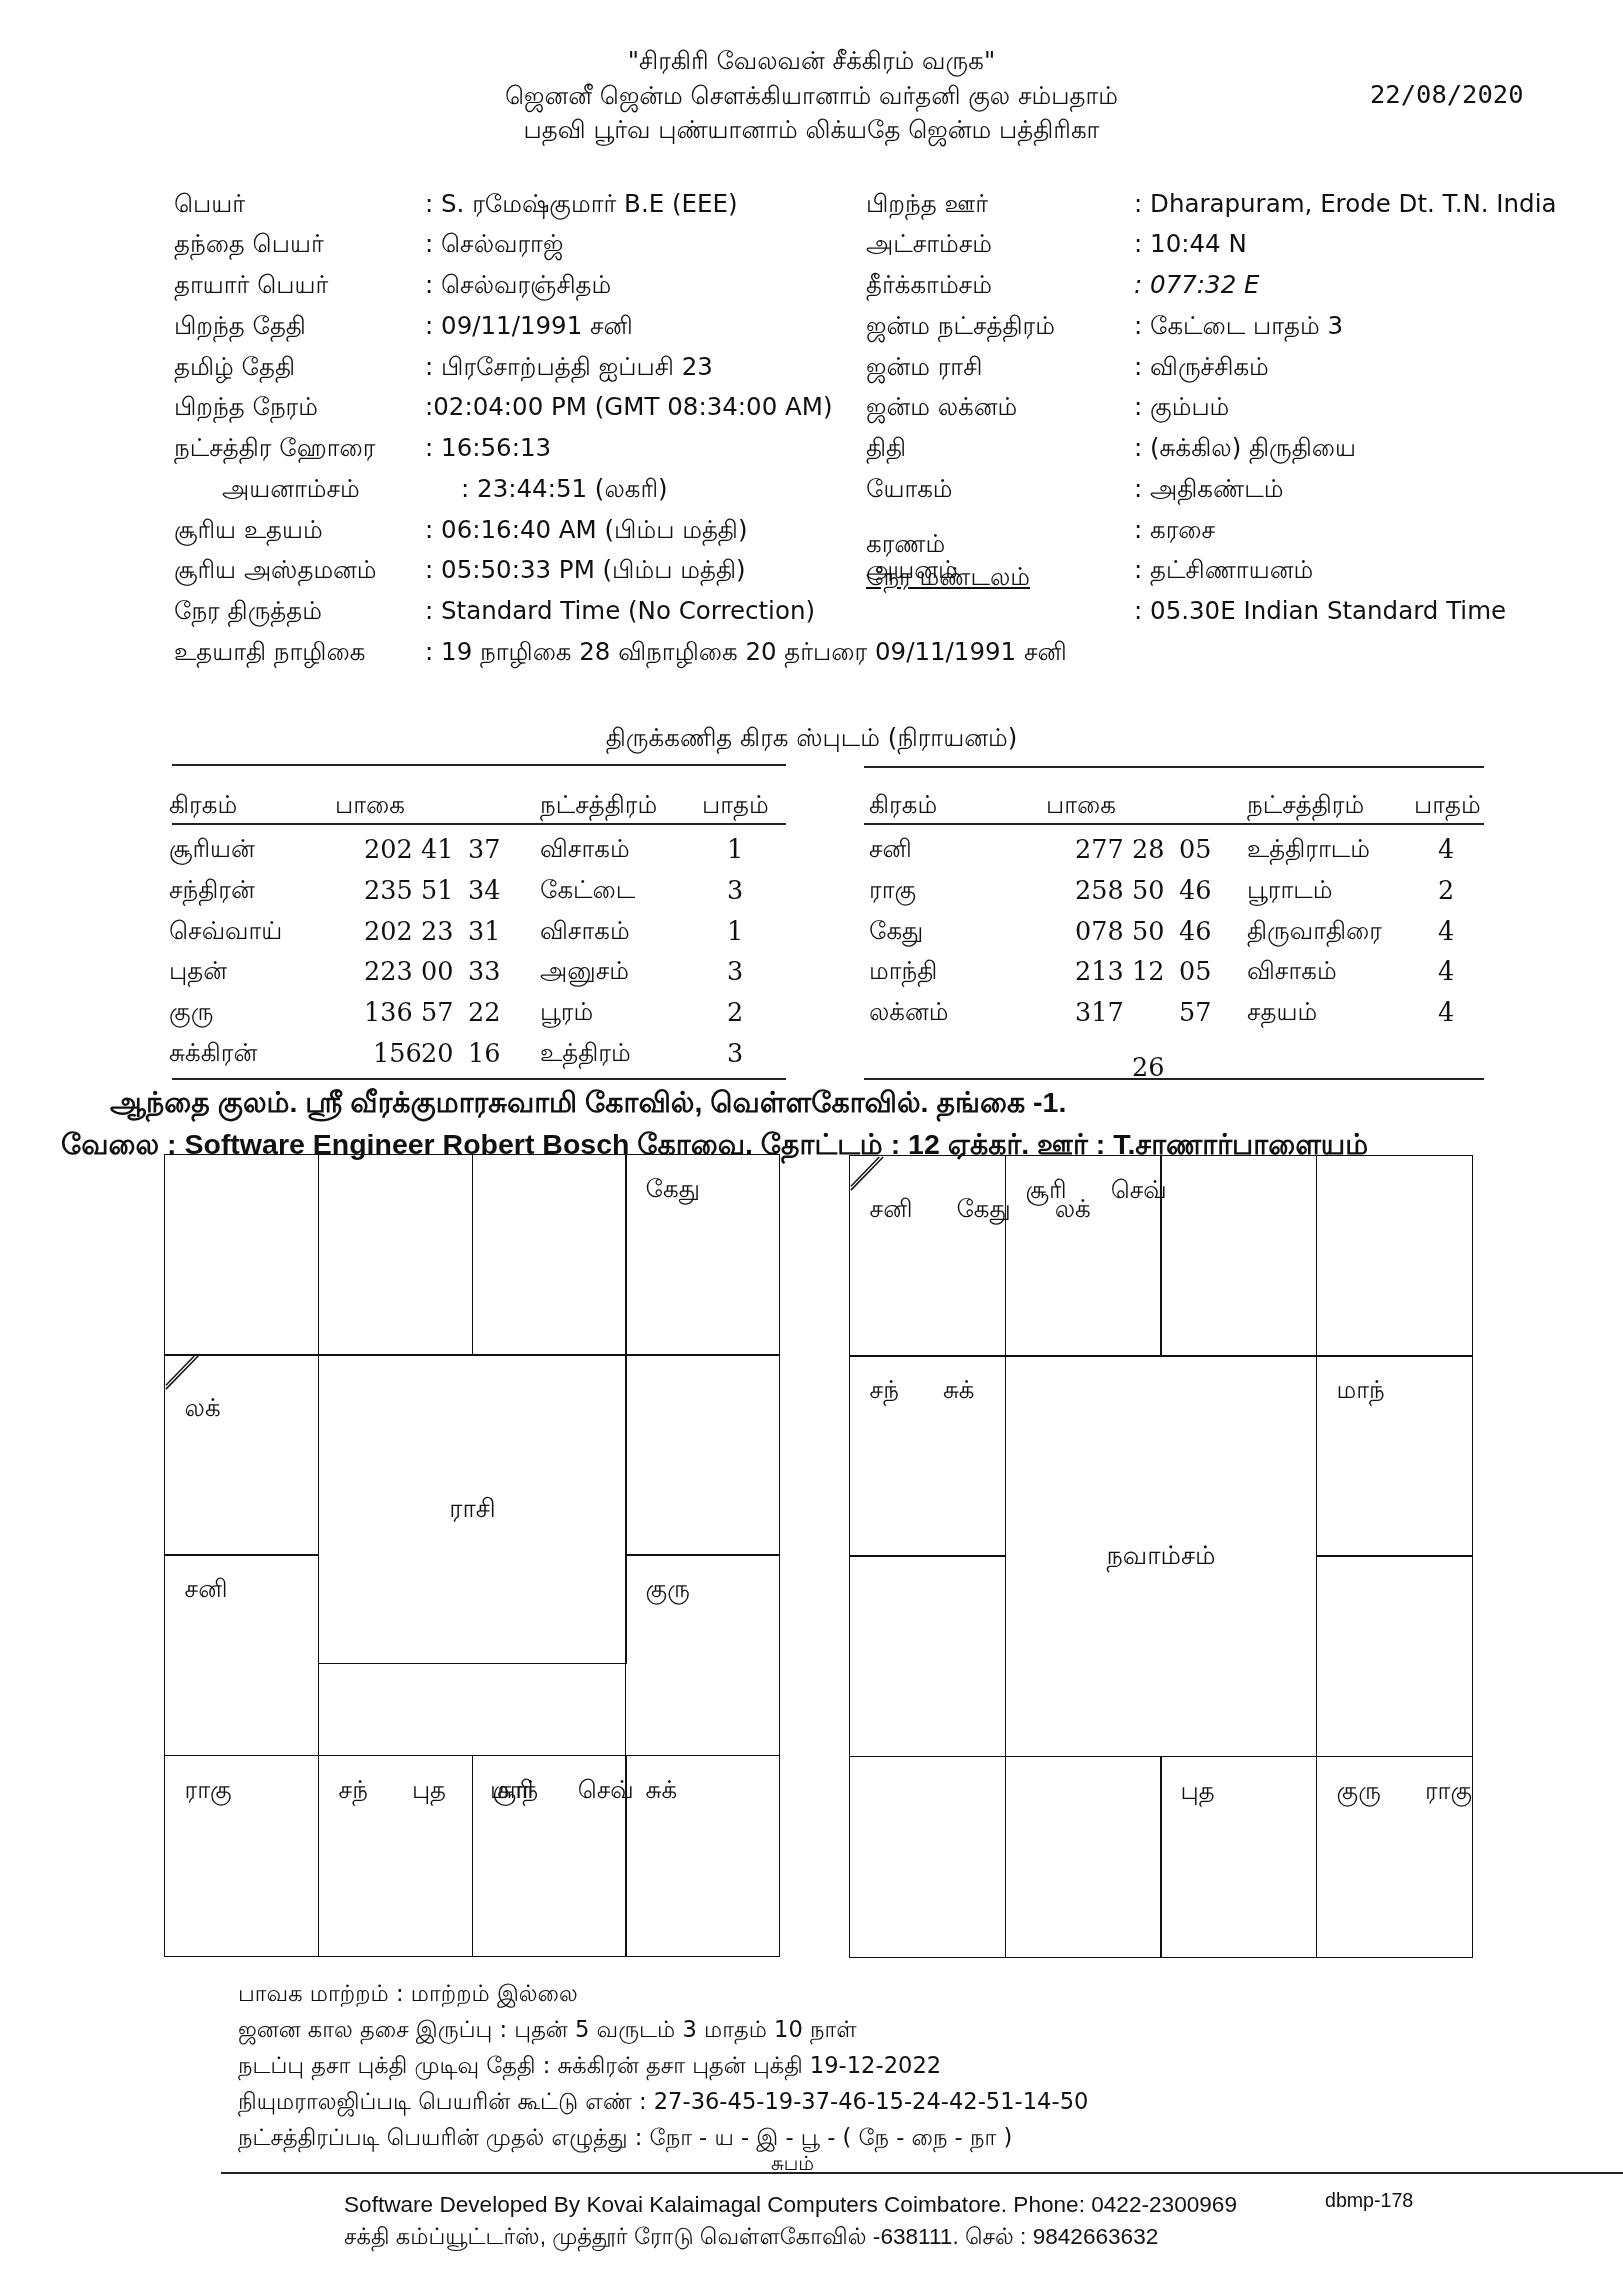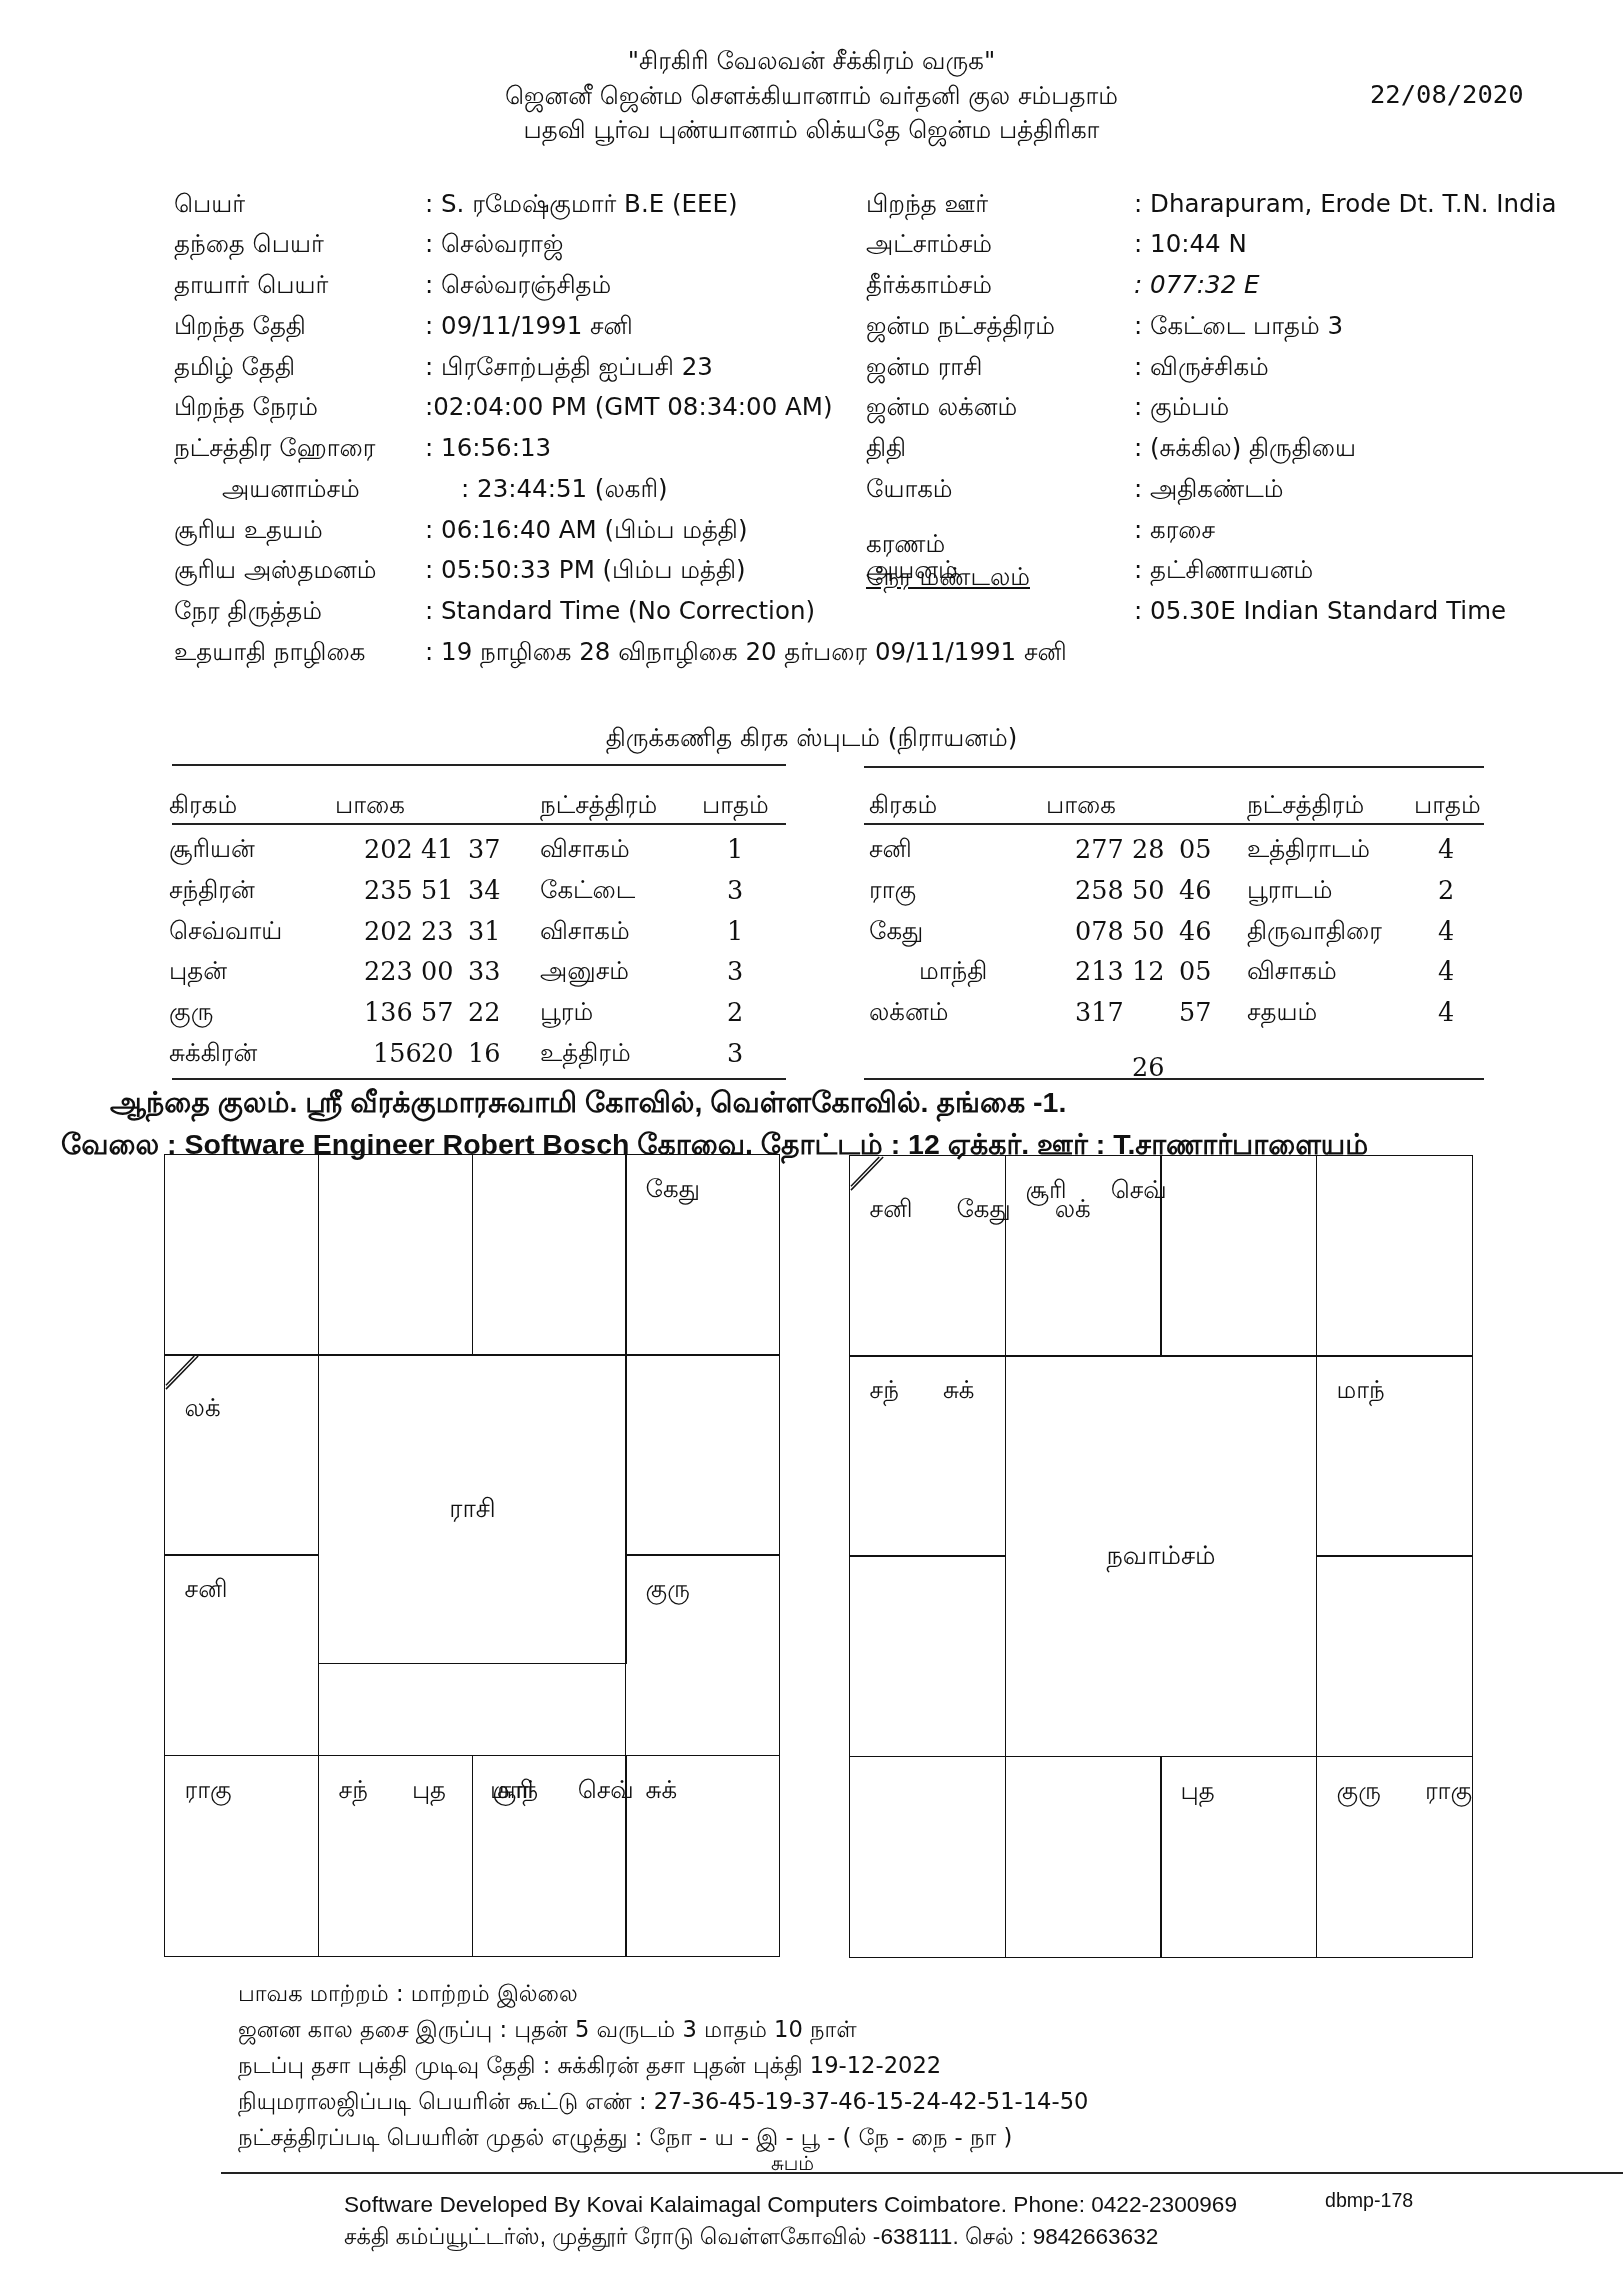--- a/index.html
+++ b/index.html
@@ -164,21 +164,21 @@
     </div>
     <div>
       <div class="abs cell" style="left:869px; top:914px;">கேது</div>
       <div class="abs cell num" style="left:1075px; top:914px;">078</div>
       <div class="abs cell num" style="left:1132px; top:914px;">50</div>
       <div class="abs cell num" style="left:1179px; top:914px;">46</div>
       <div class="abs cell" style="left:1247px; top:914px;">திருவாதிரை</div>
       <div class="abs cell num" style="left:1438px; top:914px;">4</div>
     </div>
     <div>
-      <div class="abs cell" style="left:919px; top:954px;">மாந்தி</div>
+      <div class="abs cell" style="left:869px; top:954px;">மாந்தி</div>
       <div class="abs cell num" style="left:1075px; top:954px;">213</div>
       <div class="abs cell num" style="left:1132px; top:954px;">12</div>
       <div class="abs cell num" style="left:1179px; top:954px;">05</div>
       <div class="abs cell" style="left:1247px; top:954px;">விசாகம்</div>
       <div class="abs cell num" style="left:1438px; top:954px;">4</div>
     </div>
     <div>
       <div class="abs cell" style="left:869px; top:995px;">லக்னம்</div>
       <div class="abs cell num" style="left:1075px; top:995px;">317</div>
       <div class="abs cell num" style="left:1132px; top:1042px;margin-top:8px;">26</div>

